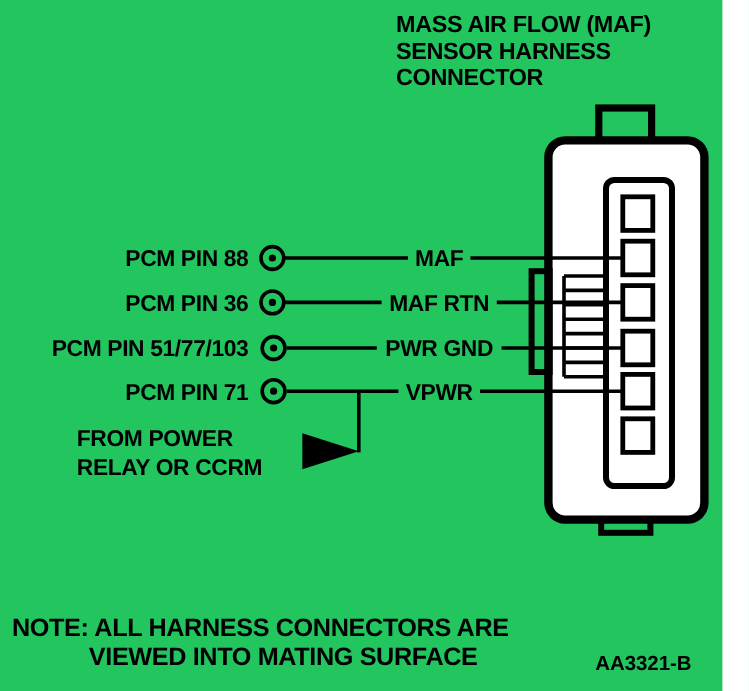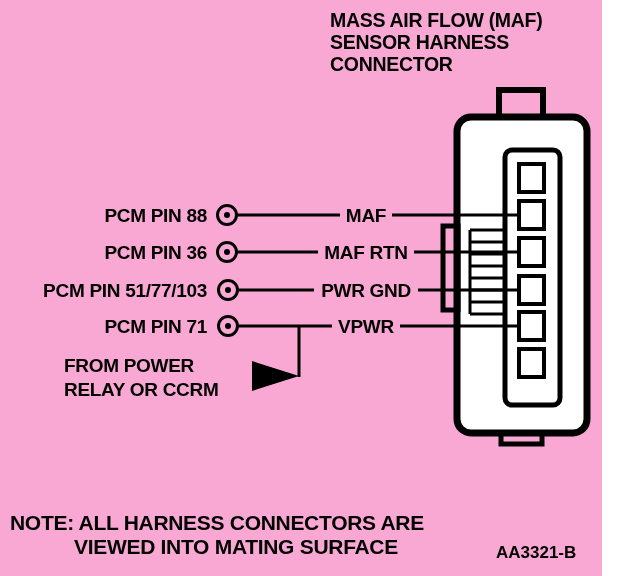--- a/index.html
+++ b/index.html
@@ -1,19 +1,19 @@
 <!DOCTYPE html>
 <html><head>
 <meta charset="utf-8">
 <style>
   html,body{margin:0;padding:0;background:#ffffff;}
   .canvas{
     position:relative;
     width:602px;height:576px;
-    background:#f9a8d4;
+    background:#22c55e;
     font-family:"Liberation Sans", sans-serif;
     overflow:hidden;
   }
   svg text{
     font-family:"Liberation Sans", sans-serif;
     font-weight:bold;
     fill:#000000;
     letter-spacing:-0.3px;
   }
   .lbl{font-size:19px;}

